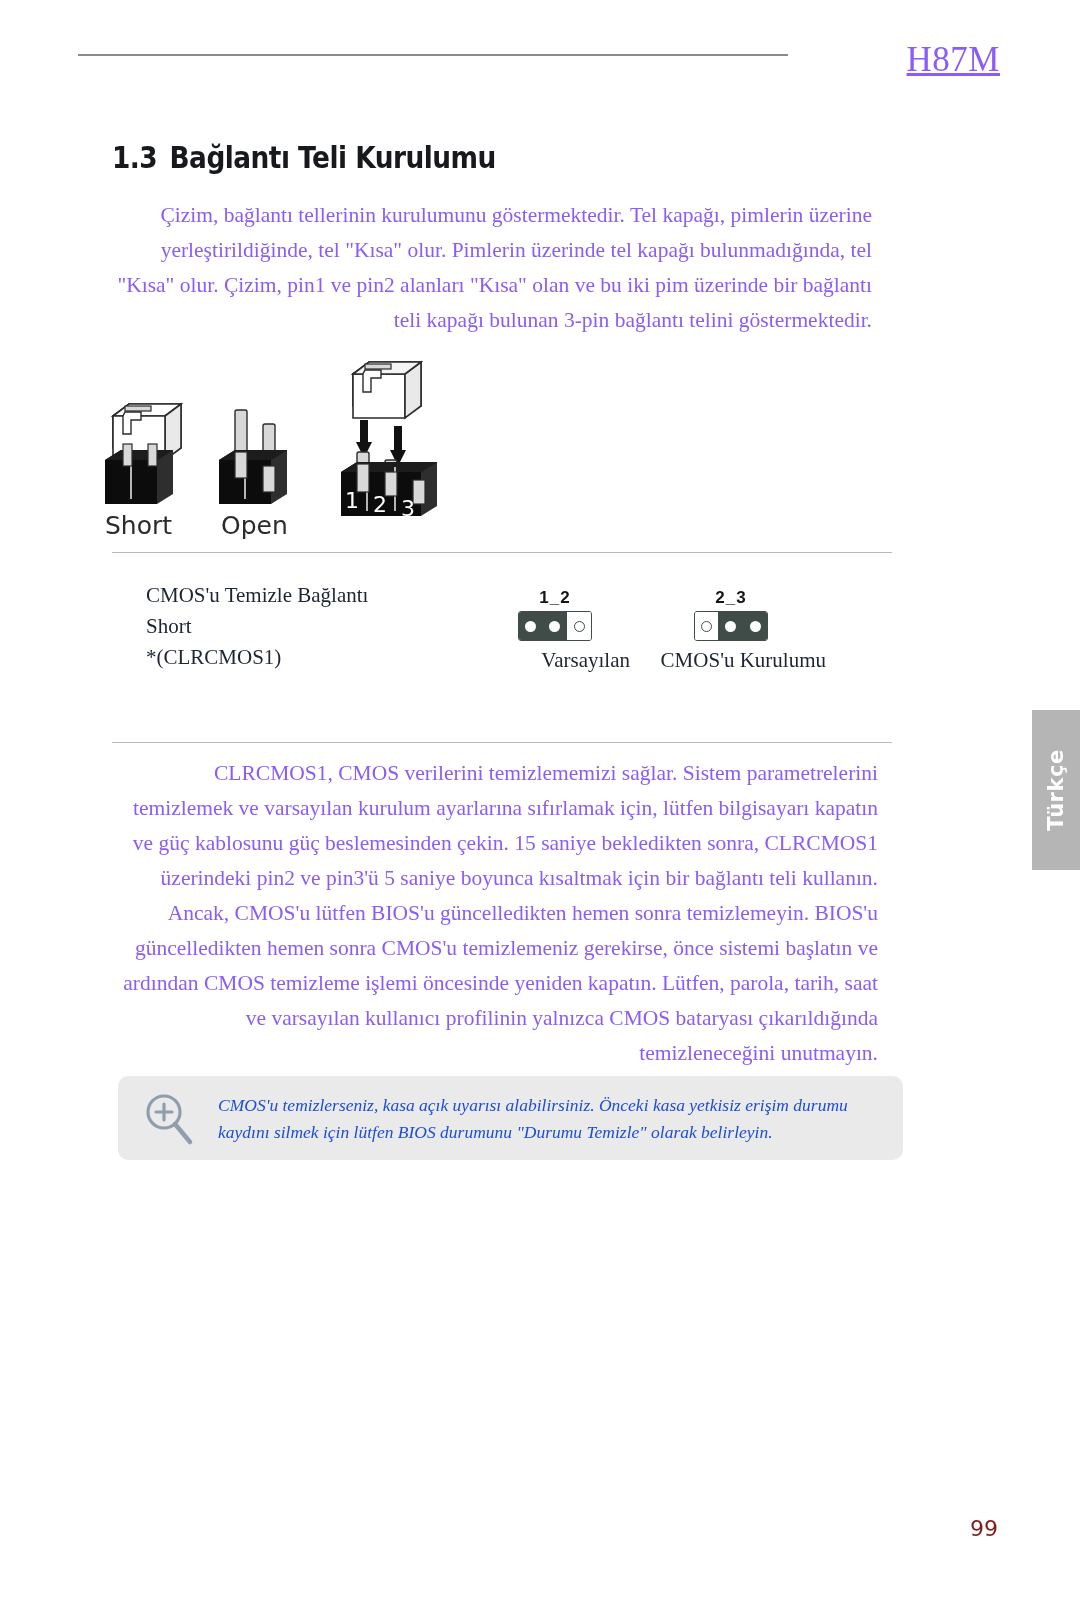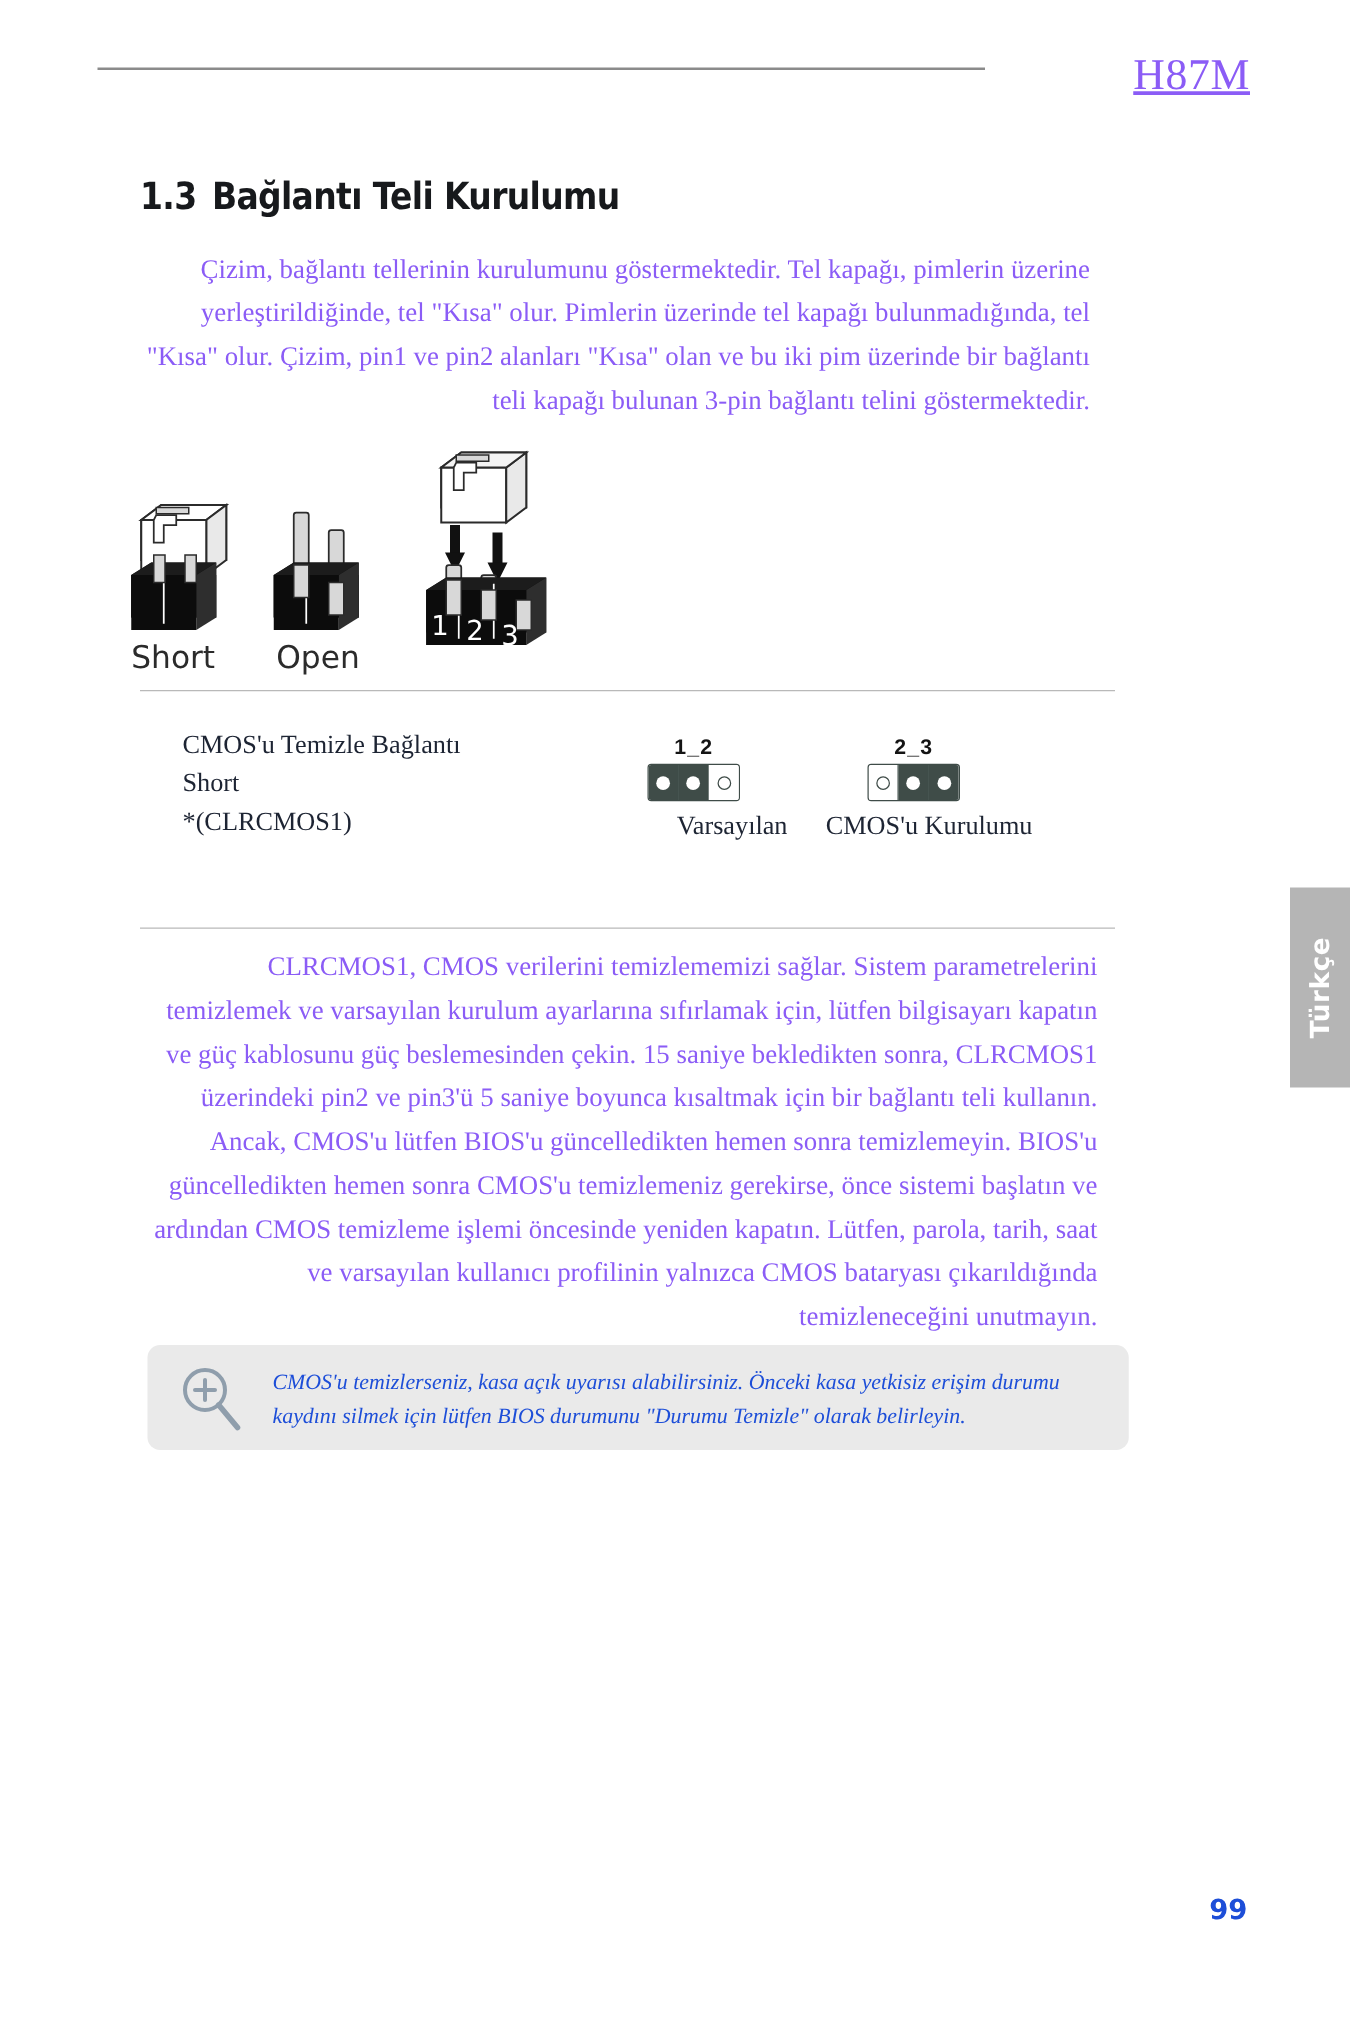--- a/index.html
+++ b/index.html
@@ -222,22 +222,22 @@
     letter-spacing: 0.5px;
   }
 
   
   .page-number {
     position: absolute;
     right: 82px;
     bottom: 78px;
     font-family: "DejaVu Sans", sans-serif;
     font-size: 22px;
-    font-weight: 700;
-    color: #1d4ed8;
+    font-weight: 400;
+    color: #7f1d1d;
   }
 </style>
 </head>
 <body>
 
 <div class="header">
   <div class="header-rule"></div>
   <div class="header-title">H87M</div>
 </div>
 

